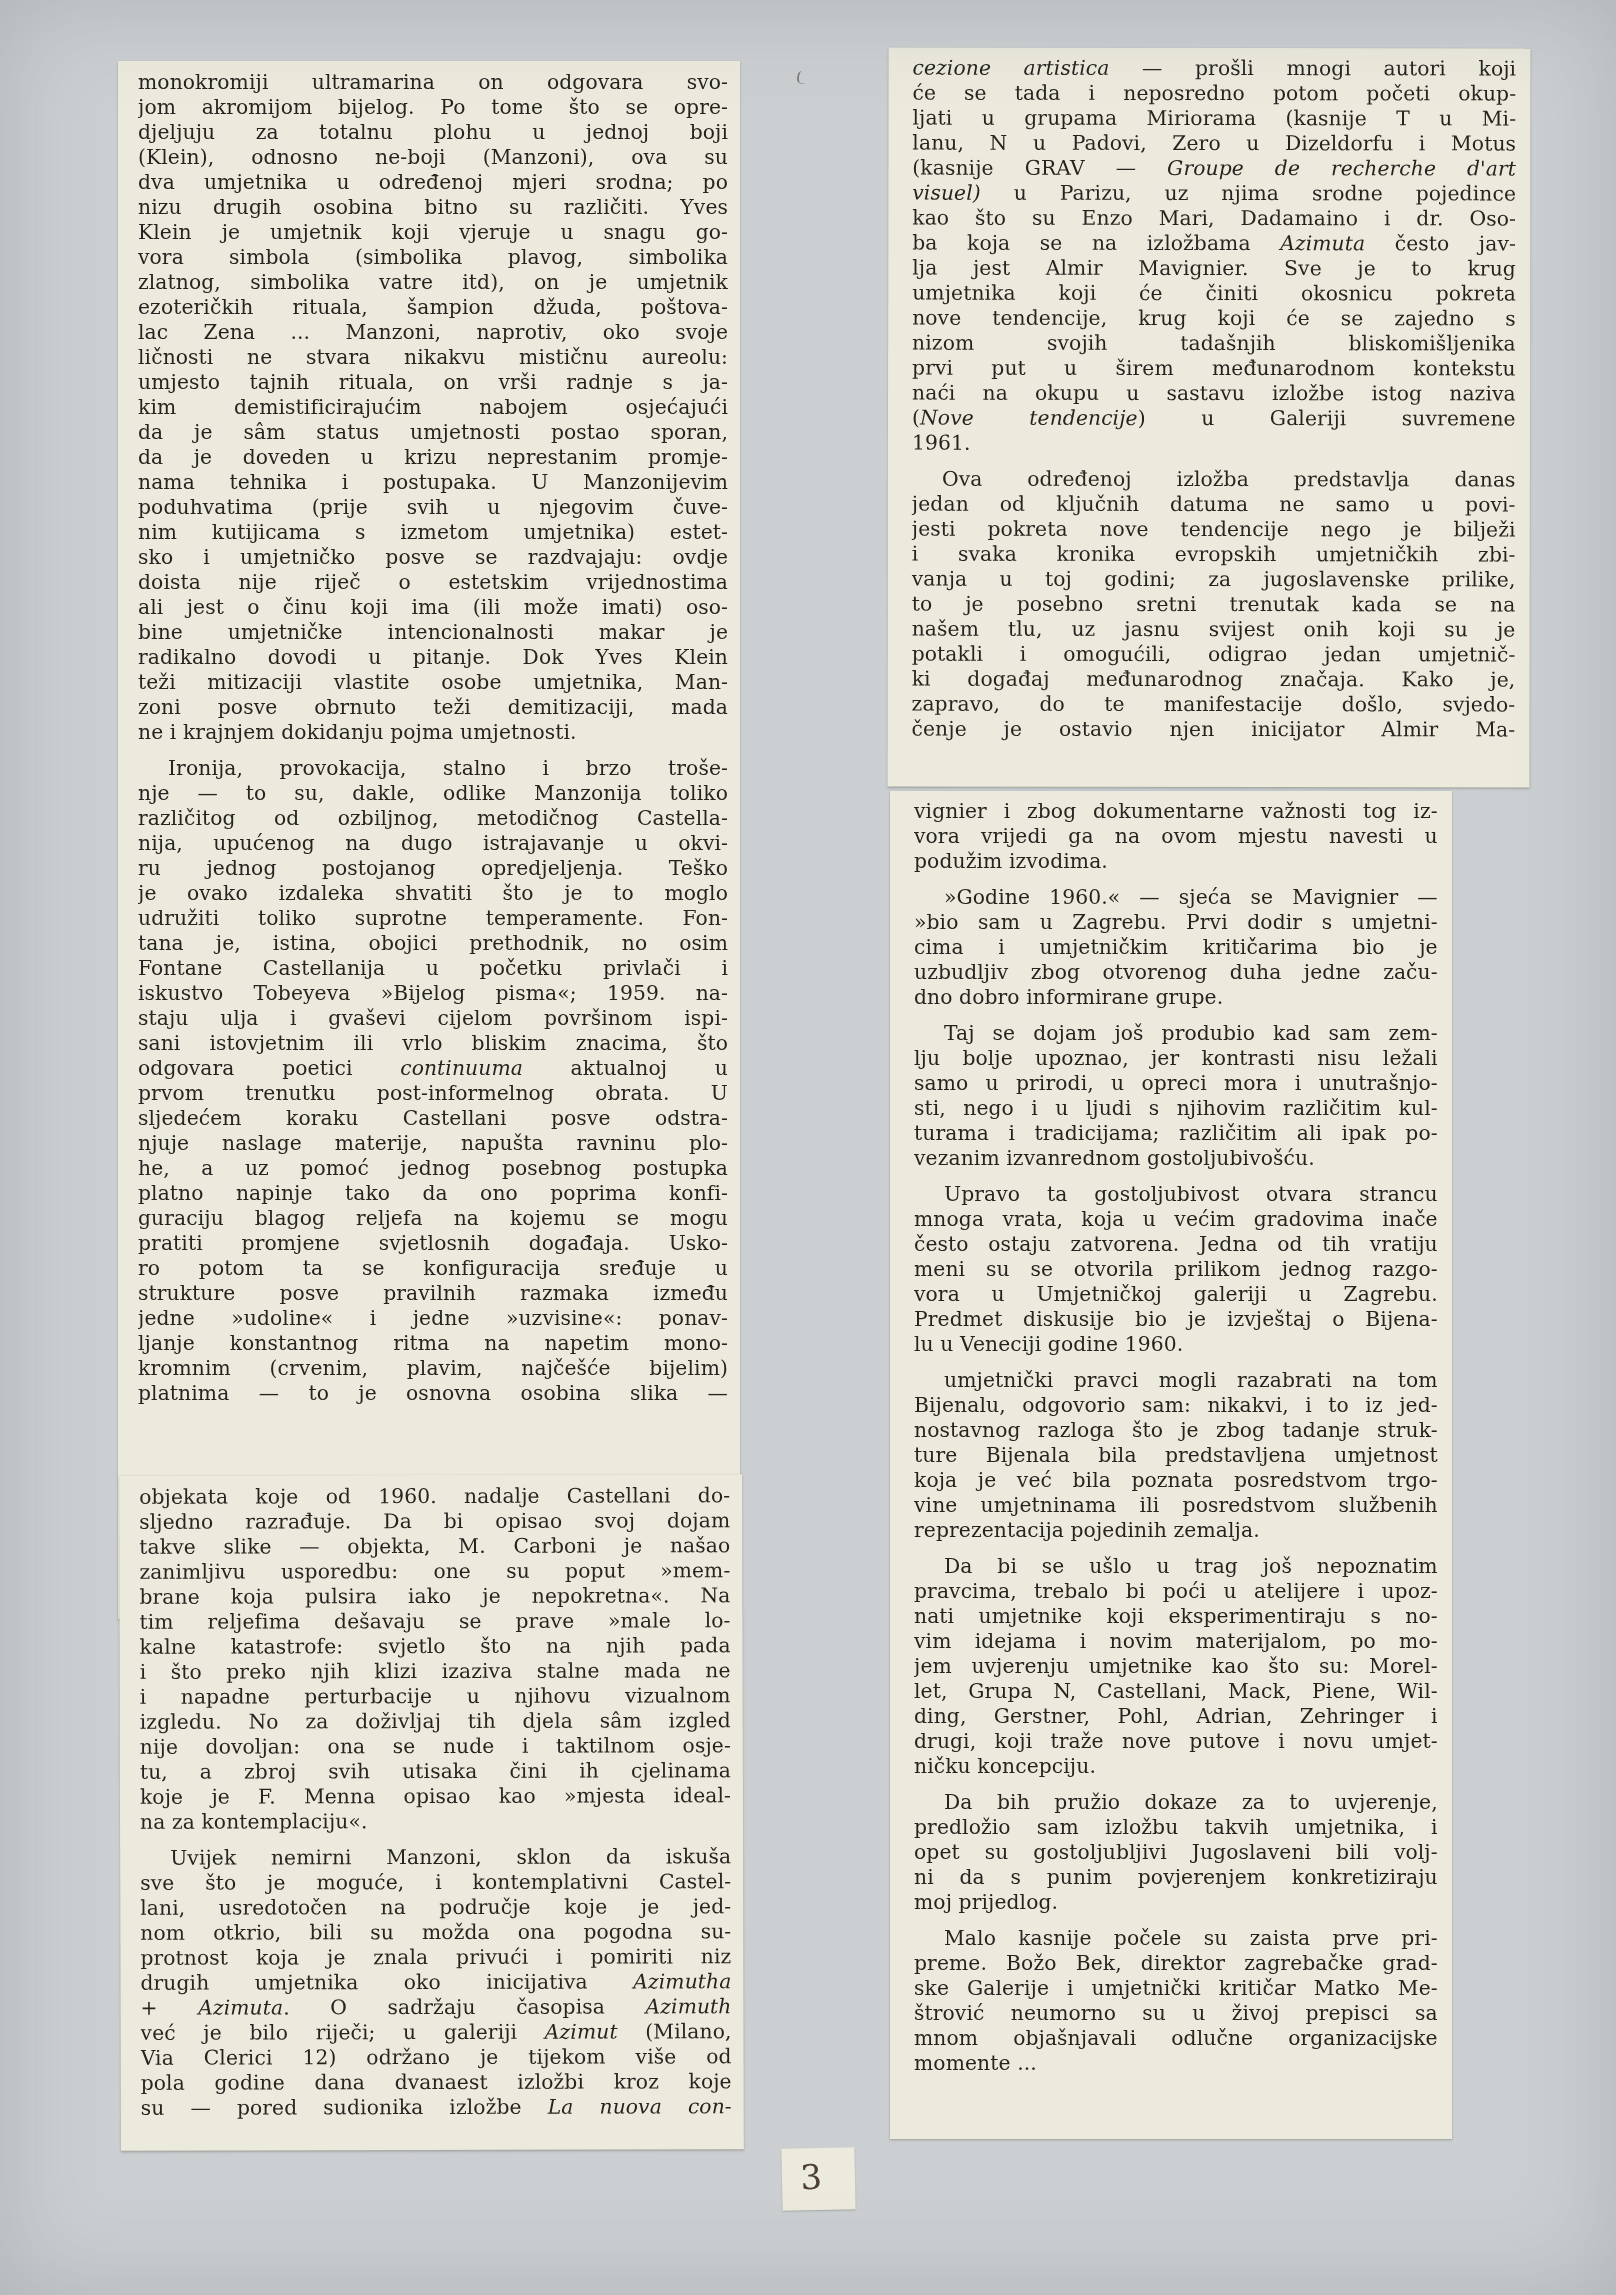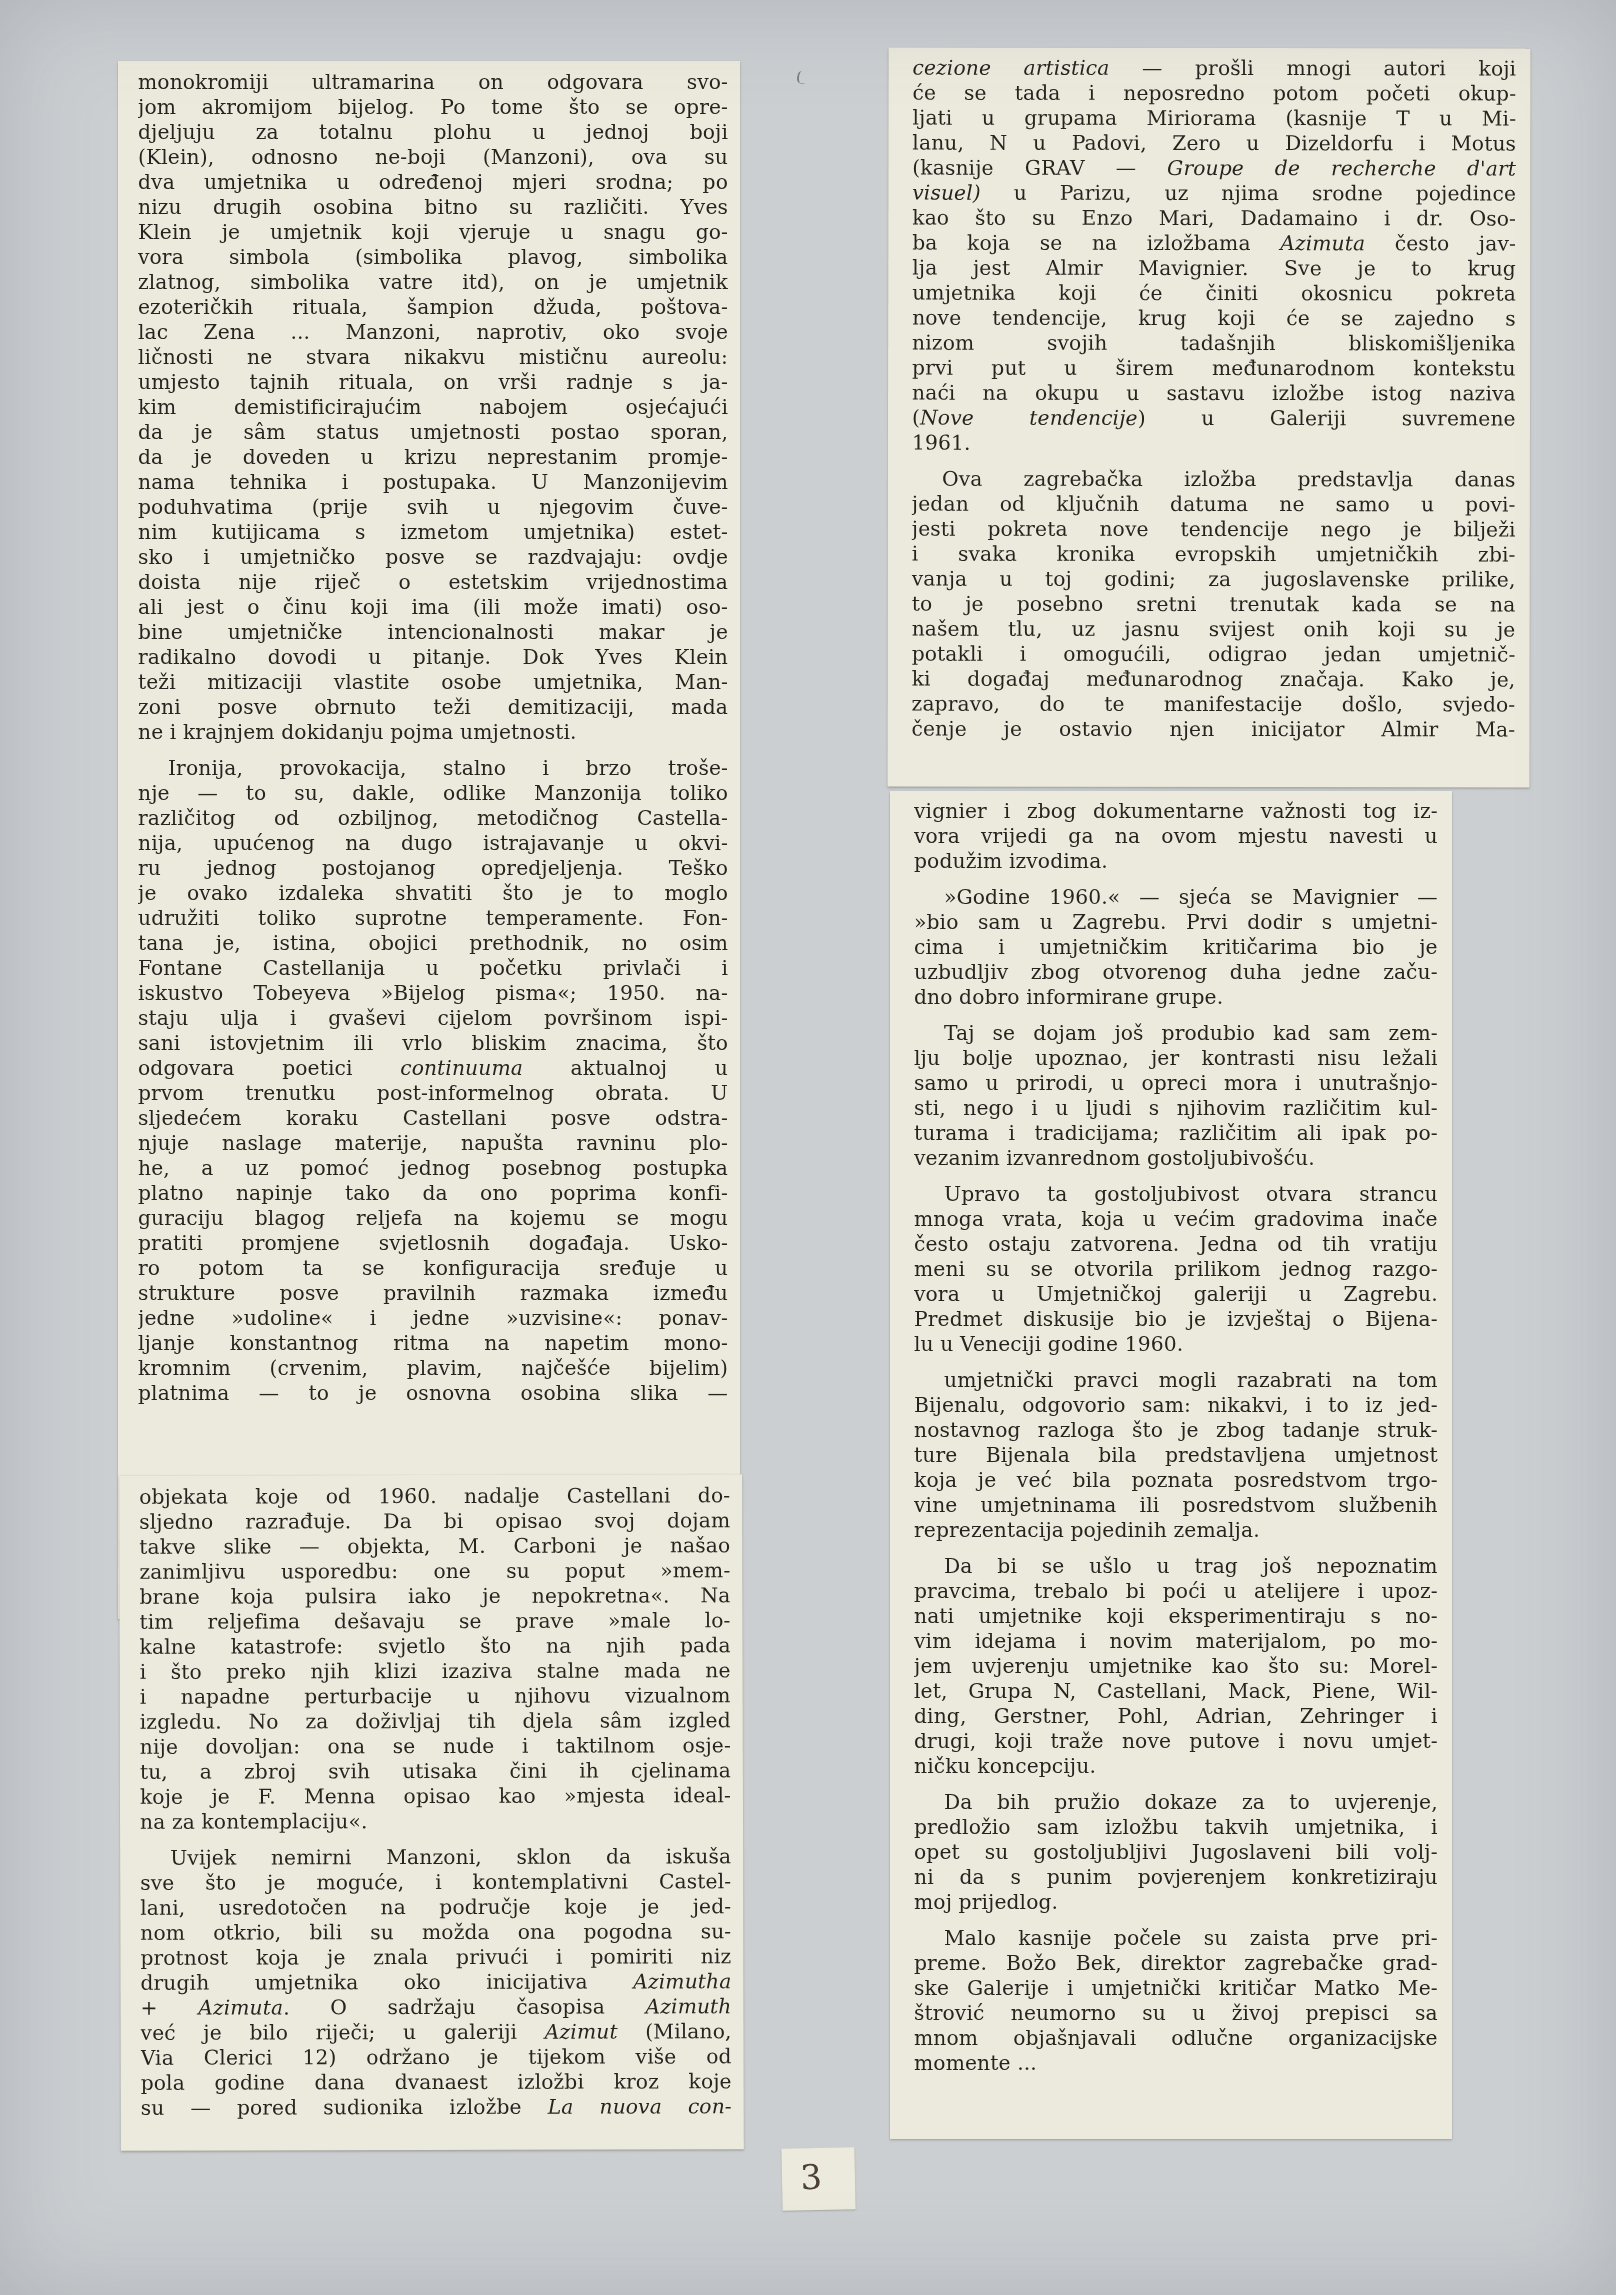--- a/index.html
+++ b/index.html
@@ -112,21 +112,21 @@
       <div class="para indent">
         <div class="line">Ironija, provokacija, stalno i brzo troše-</div>
         <div class="line">nje — to su, dakle, odlike Manzonija toliko</div>
         <div class="line">različitog od ozbiljnog, metodičnog Castella-</div>
         <div class="line">nija, upućenog na dugo istrajavanje u okvi-</div>
         <div class="line">ru jednog postojanog opredjeljenja. Teško</div>
         <div class="line">je ovako izdaleka shvatiti što je to moglo</div>
         <div class="line">udružiti toliko suprotne temperamente. Fon-</div>
         <div class="line">tana je, istina, obojici prethodnik, no osim</div>
         <div class="line">Fontane Castellanija u početku privlači i</div>
-        <div class="line">iskustvo Tobeyeva »Bijelog pisma«; 1950. na-</div>
+        <div class="line">iskustvo Tobeyeva »Bijelog pisma«; 1959. na-</div>
         <div class="line">staju ulja i gvaševi cijelom površinom ispi-</div>
         <div class="line">sani istovjetnim ili vrlo bliskim znacima, što</div>
         <div class="line">odgovara poetici <i>continuuma</i> aktualnoj u</div>
         <div class="line">prvom trenutku post-informelnog obrata. U</div>
         <div class="line">sljedećem koraku Castellani posve odstra-</div>
         <div class="line">njuje naslage materije, napušta ravninu plo-</div>
         <div class="line">he, a uz pomoć jednog posebnog postupka</div>
         <div class="line">platno napinje tako da ono poprima konfi-</div>
         <div class="line">guraciju blagog reljefa na kojemu se mogu</div>
         <div class="line">pratiti promjene svjetlosnih događaja. Usko-</div>
@@ -184,21 +184,21 @@
         <div class="line">lja jest Almir Mavignier. Sve je to krug</div>
         <div class="line">umjetnika koji će činiti okosnicu pokreta</div>
         <div class="line">nove tendencije, krug koji će se zajedno s</div>
         <div class="line">nizom svojih tadašnjih bliskomišljenika</div>
         <div class="line">prvi put u širem međunarodnom kontekstu</div>
         <div class="line">naći na okupu u sastavu izložbe istog naziva</div>
         <div class="line">(<i>Nove tendencije</i>) u Galeriji suvremene</div>
         <div class="line last">1961.</div>
       </div>
       <div class="para indent">
-        <div class="line">Ova zagrebačka izložba predstavlja danas</div>
+        <div class="line">Ova određenoj izložba predstavlja danas</div>
         <div class="line">jedan od ključnih datuma ne samo u povi-</div>
         <div class="line">jesti pokreta nove tendencije nego je bilježi</div>
         <div class="line">i svaka kronika evropskih umjetničkih zbi-</div>
         <div class="line">vanja u toj godini; za jugoslavenske prilike,</div>
         <div class="line">to je posebno sretni trenutak kada se na</div>
         <div class="line">našem tlu, uz jasnu svijest onih koji su je</div>
         <div class="line">potakli i omogućili, odigrao jedan umjetnič-</div>
         <div class="line">ki događaj međunarodnog značaja. Kako je,</div>
         <div class="line">zapravo, do te manifestacije došlo, svjedo-</div>
         <div class="line">čenje je ostavio njen inicijator Almir Ma-</div>

